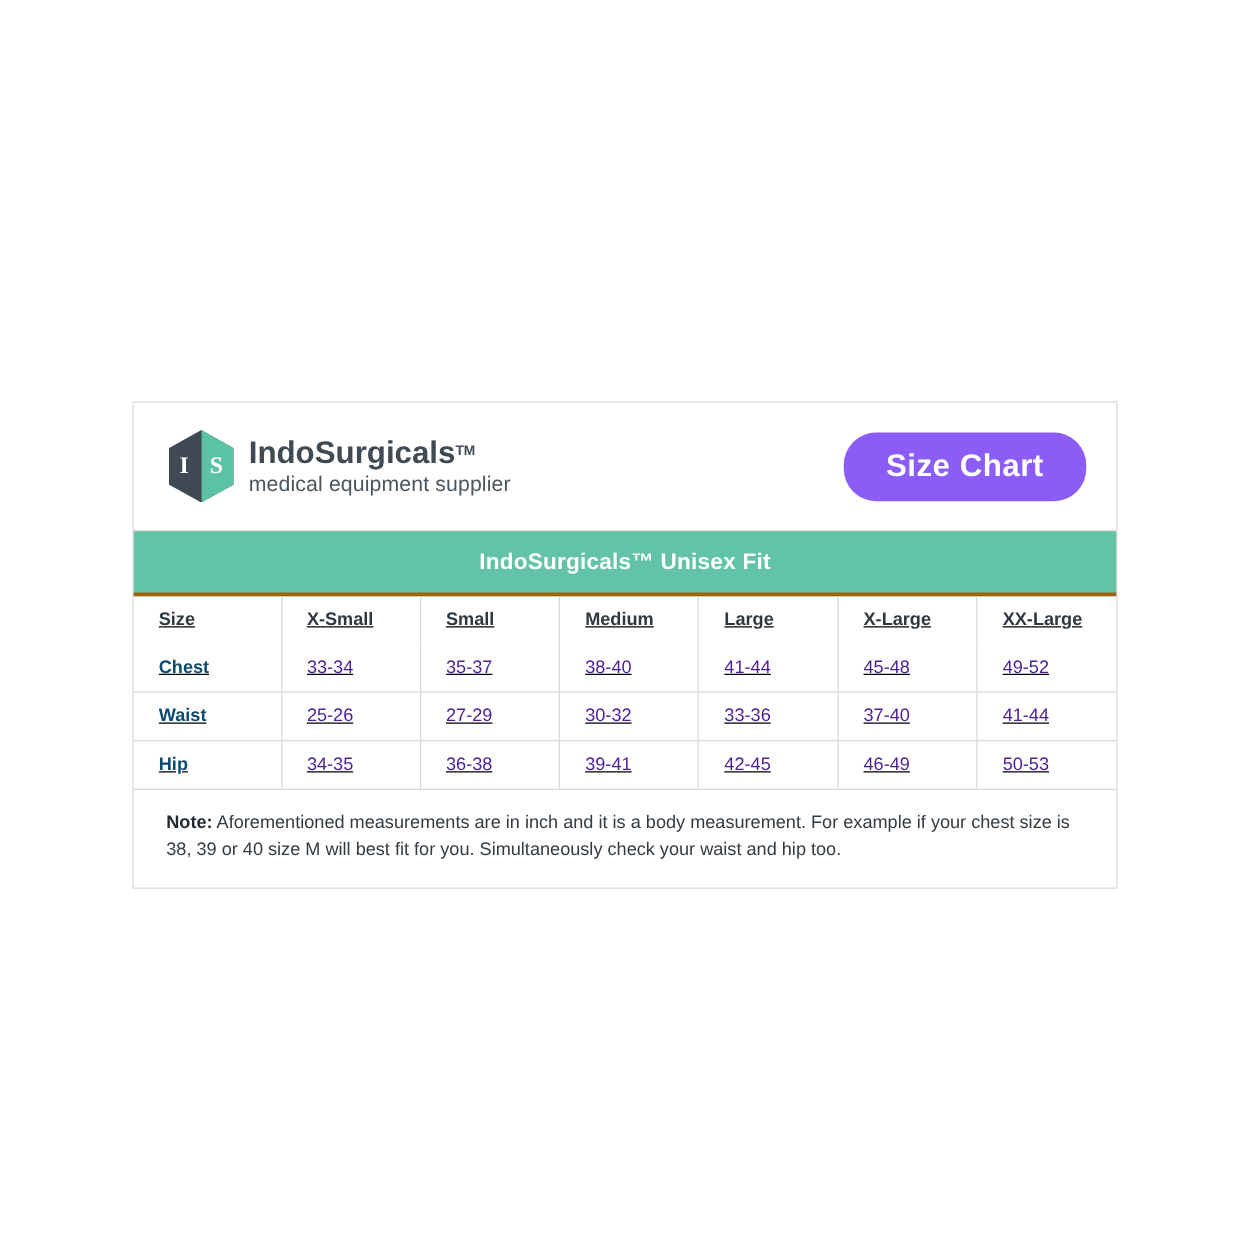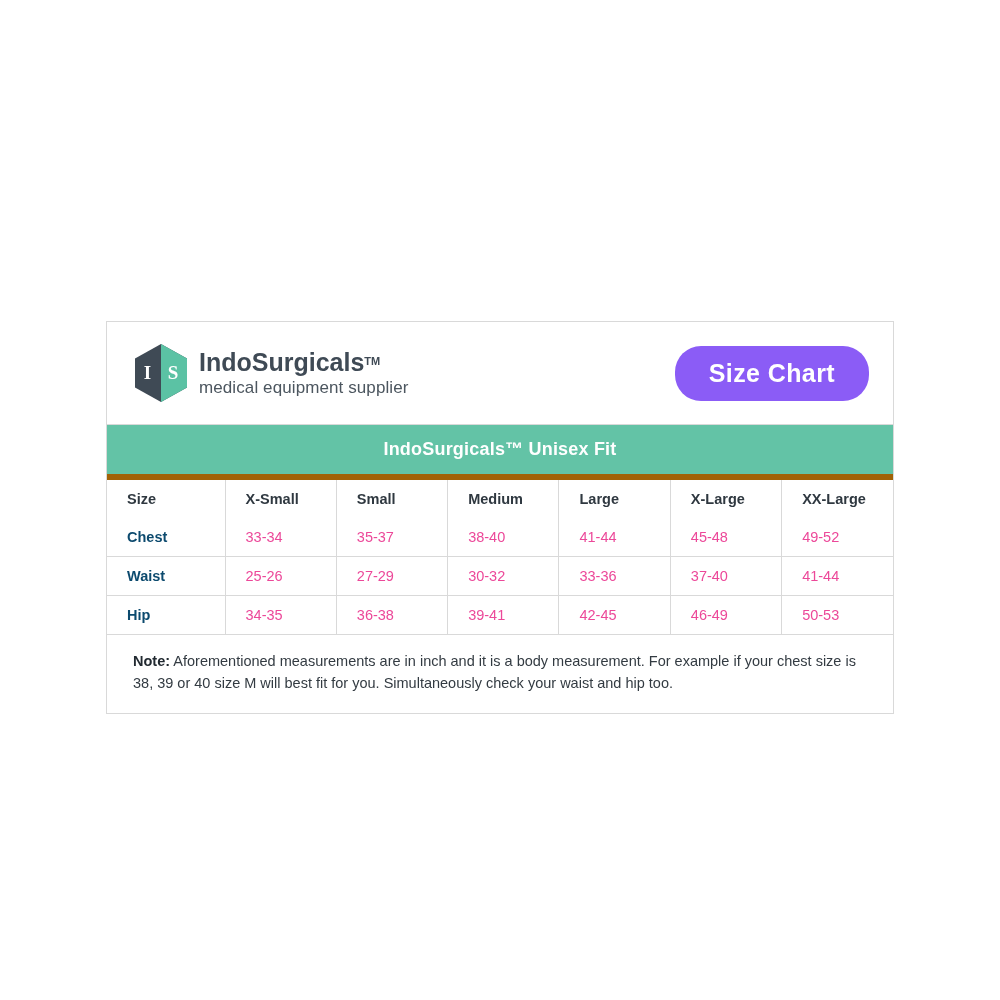--- a/index.html
+++ b/index.html
@@ -115,37 +115,38 @@
 
   
   .band {
     background: #63c3a6;
     color: #ffffff;
     text-align: center;
     font-size: 18px;
     font-weight: bold;
     padding: 14px 12px;
     letter-spacing: 0.2px;
-    border-bottom: 6px solid #a16207;
+    border-bottom: 3px solid #a16207;
   }
 
   
   table.sizes {
     width: 100%;
     border-collapse: collapse;
     table-layout: fixed;
+    text-decoration: underline;
   }
   table.sizes th,
   table.sizes td {
     border: 1px solid #d9d9d9;
     border-left: none;
     border-top: none;
     padding: 11px 0 11px 20px;
     font-size: 14.5px;
-    color: #ec4899;
+    color: #4c1d95;
     text-align: left;
     height: 15px;
     box-sizing: content-box;
   }
   table.sizes tr > :last-child { border-right: none; }
   table.sizes tr:last-child > * { border-bottom: none; }
 
   table.sizes thead th {
     font-weight: bold;
     font-size: 14.5px;

